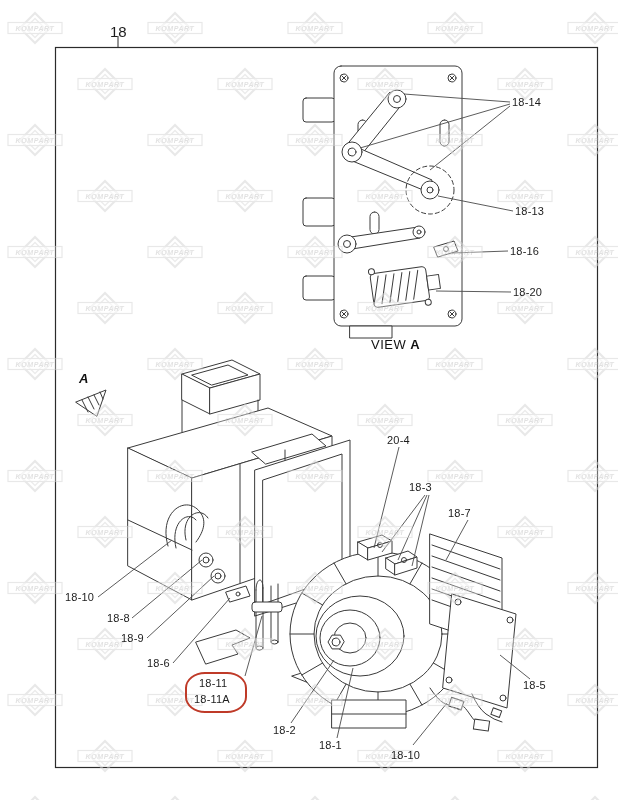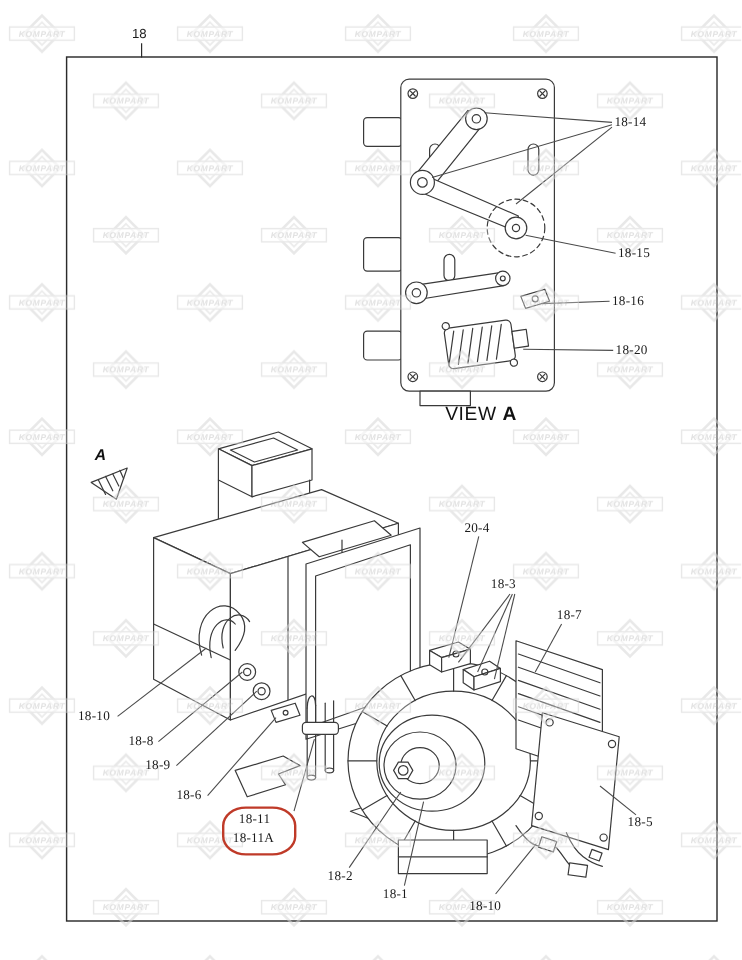--- a/index.html
+++ b/index.html
@@ -5,24 +5,24 @@
   * { margin:0; padding:0; box-sizing:border-box; }
   html,body { background:#ffffff; }
   .page {
     position:relative; width:618px; height:800px; background:#ffffff;
     overflow:hidden; font-family:"Liberation Sans", sans-serif;
   }
   svg.art { position:absolute; left:0; top:0; display:block; }
   svg text { font-family:"Liberation Sans", sans-serif; }
   .callout {
     position:absolute; font-size:11px; color:#1c1c1c; white-space:nowrap;
-    letter-spacing:0.2px; z-index:3; cursor:pointer;font-family:Liberation Serif, serif;
+    letter-spacing:0.2px; z-index:3; cursor:pointer;
   }
-  .fig-num { position:absolute; font-size:11px; color:#1c1c1c; z-index:3; }
-  .view-caption { position:absolute; font-size:16px; color:#111; z-index:3; letter-spacing:0.5px; }
+  .fig-num { position:absolute; font-size:15px; color:#1c1c1c; z-index:3; }
+  .view-caption { position:absolute; font-size:13px; color:#111; z-index:3; letter-spacing:0.5px; }
   .view-caption b { font-weight:bold; }
   .arrow-label { position:absolute; font-size:13px; font-weight:bold; font-style:italic; color:#111; z-index:3; }
   .highlight-oval {
     position:absolute; left:185px; top:672px; width:62px; height:41px;
     border:2px solid #bf3a28; border-radius:20px / 16px; z-index:2;
   }
 </style>
 </head>
 <body>
 
@@ -242,27 +242,27 @@
   <div class="fig-num" style="left:110px;top:23px">18</div>
 
   <div class="view-caption" style="left:371px;top:337px">
     <span>VIEW</span>
     <b>A</b>
   </div>
 
   <div class="arrow-label" style="left:79px;top:371px">A</div>
 
   <div class="callout" style="left:512px;top:96px">18-14</div>
-  <div class="callout" style="left:515px;top:205px">18-15</div>
+  <div class="callout" style="left:515px;top:205px">18-13</div>
   <div class="callout" style="left:510px;top:245px">18-16</div>
   <div class="callout" style="left:513px;top:286px">18-20</div>
 
   <div class="callout" style="left:387px;top:434px">20-4</div>
   <div class="callout" style="left:409px;top:481px">18-3</div>
-  <div class="callout" style="left:464px;top:507px">18-7</div>
+  <div class="callout" style="left:448px;top:507px">18-7</div>
   <div class="callout" style="left:65px;top:591px">18-10</div>
   <div class="callout" style="left:107px;top:612px">18-8</div>
   <div class="callout" style="left:121px;top:632px">18-9</div>
   <div class="callout" style="left:147px;top:657px">18-6</div>
   <div class="callout" style="left:199px;top:677px">18-11</div>
   <div class="callout" style="left:194px;top:693px">18-11A</div>
   <div class="callout" style="left:273px;top:724px">18-2</div>
   <div class="callout" style="left:319px;top:739px">18-1</div>
   <div class="callout" style="left:391px;top:749px">18-10</div>
   <div class="callout" style="left:523px;top:679px">18-5</div>

